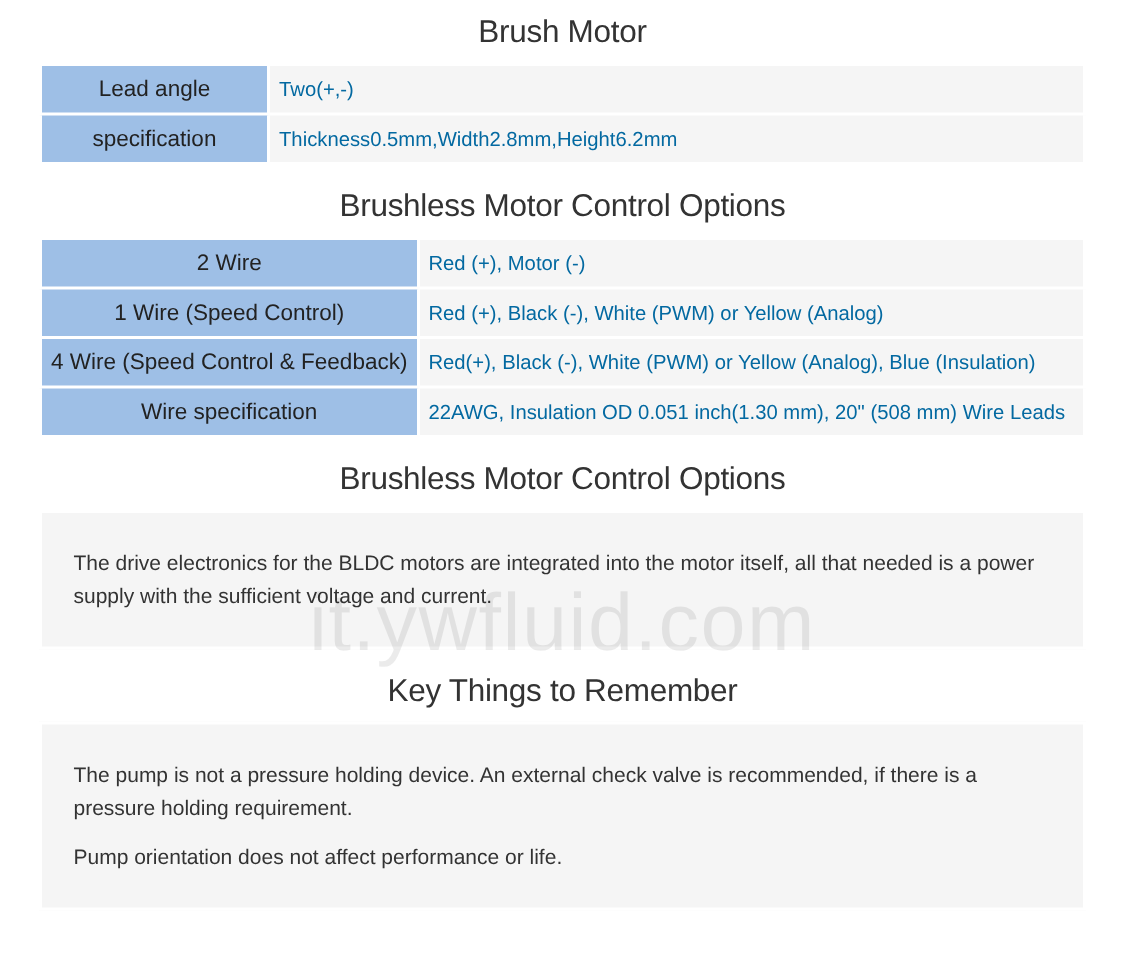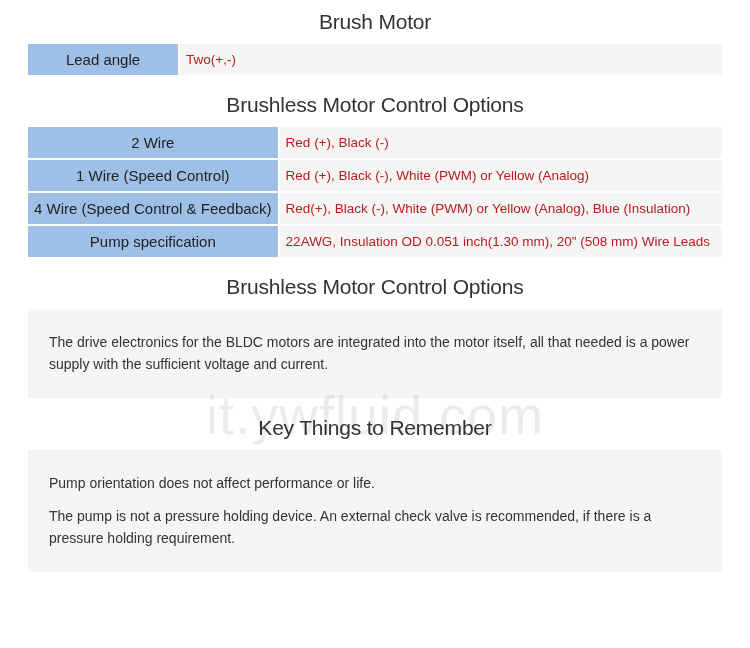--- a/index.html
+++ b/index.html
@@ -38,21 +38,21 @@
     }
     td.label {
       background: #9ebfe6;
       text-align: center;
       color: #222;
       font-size: 15px;
       white-space: nowrap;
     }
     td.value {
       background: #f5f5f5;
-      color: #b91c1c;
+      color: #0369a1;
     }
     .brush-table td.label { width: 152px; }
     .options-table td.label { width: 218px; }
     .text-block {
       background: #f5f5f5;
       border: 2px solid #fff;
       padding: 12px 10px;
       font-size: 14px;
       color: #333;
       line-height: 1.55;
@@ -78,51 +78,55 @@
 
 <div class="content">
 
   <h2>Brush Motor</h2>
   <table class="brush-table">
     <tbody>
         <tr>
       <td class="label">Lead angle</td>
       <td class="value">Two(+,-)</td>
     </tr>
+    <tr>
+      <td class="label">specification</td>
+      <td class="value">Thickness0.5mm,Width2.8mm,Height6.2mm</td>
+    </tr>
   </tbody>
     </table>
 
   <h2>Brushless Motor Control Options</h2>
   <table class="options-table">
     <tbody>
         <tr>
       <td class="label">2 Wire</td>
-      <td class="value">Red (+), Black (-)</td>
+      <td class="value">Red (+), Motor (-)</td>
     </tr>
     <tr>
       <td class="label">1 Wire (Speed Control)</td>
       <td class="value">Red (+), Black (-), White (PWM) or Yellow (Analog)</td>
     </tr>
     <tr>
       <td class="label">4 Wire (Speed Control &amp; Feedback)</td>
       <td class="value">Red(+), Black (-), White (PWM) or Yellow (Analog), Blue (Insulation)</td>
     </tr>
     <tr>
-      <td class="label">Pump specification</td>
+      <td class="label">Wire specification</td>
       <td class="value">22AWG, Insulation OD 0.051 inch(1.30 mm), 20" (508 mm) Wire Leads</td>
     </tr>
   </tbody>
     </table>
 
   <h2>Brushless Motor Control Options</h2>
   <div class="text-block">
     <p>The drive electronics for the BLDC motors are integrated into the motor itself, all that needed is a power supply with the sufficient voltage and current.</p>
   </div>
 
   <h2>Key Things to Remember</h2>
   <div class="text-block">
+    <p>The pump is not a pressure holding device. An external check valve is recommended, if there is a pressure holding requirement.</p>
     <p>Pump orientation does not affect performance or life.</p>
-    <p>The pump is not a pressure holding device. An external check valve is recommended, if there is a pressure holding requirement.</p>
   </div>
 
 </div>
 
 <div class="watermark">it.ywfluid.com</div>
 
 </body></html>

